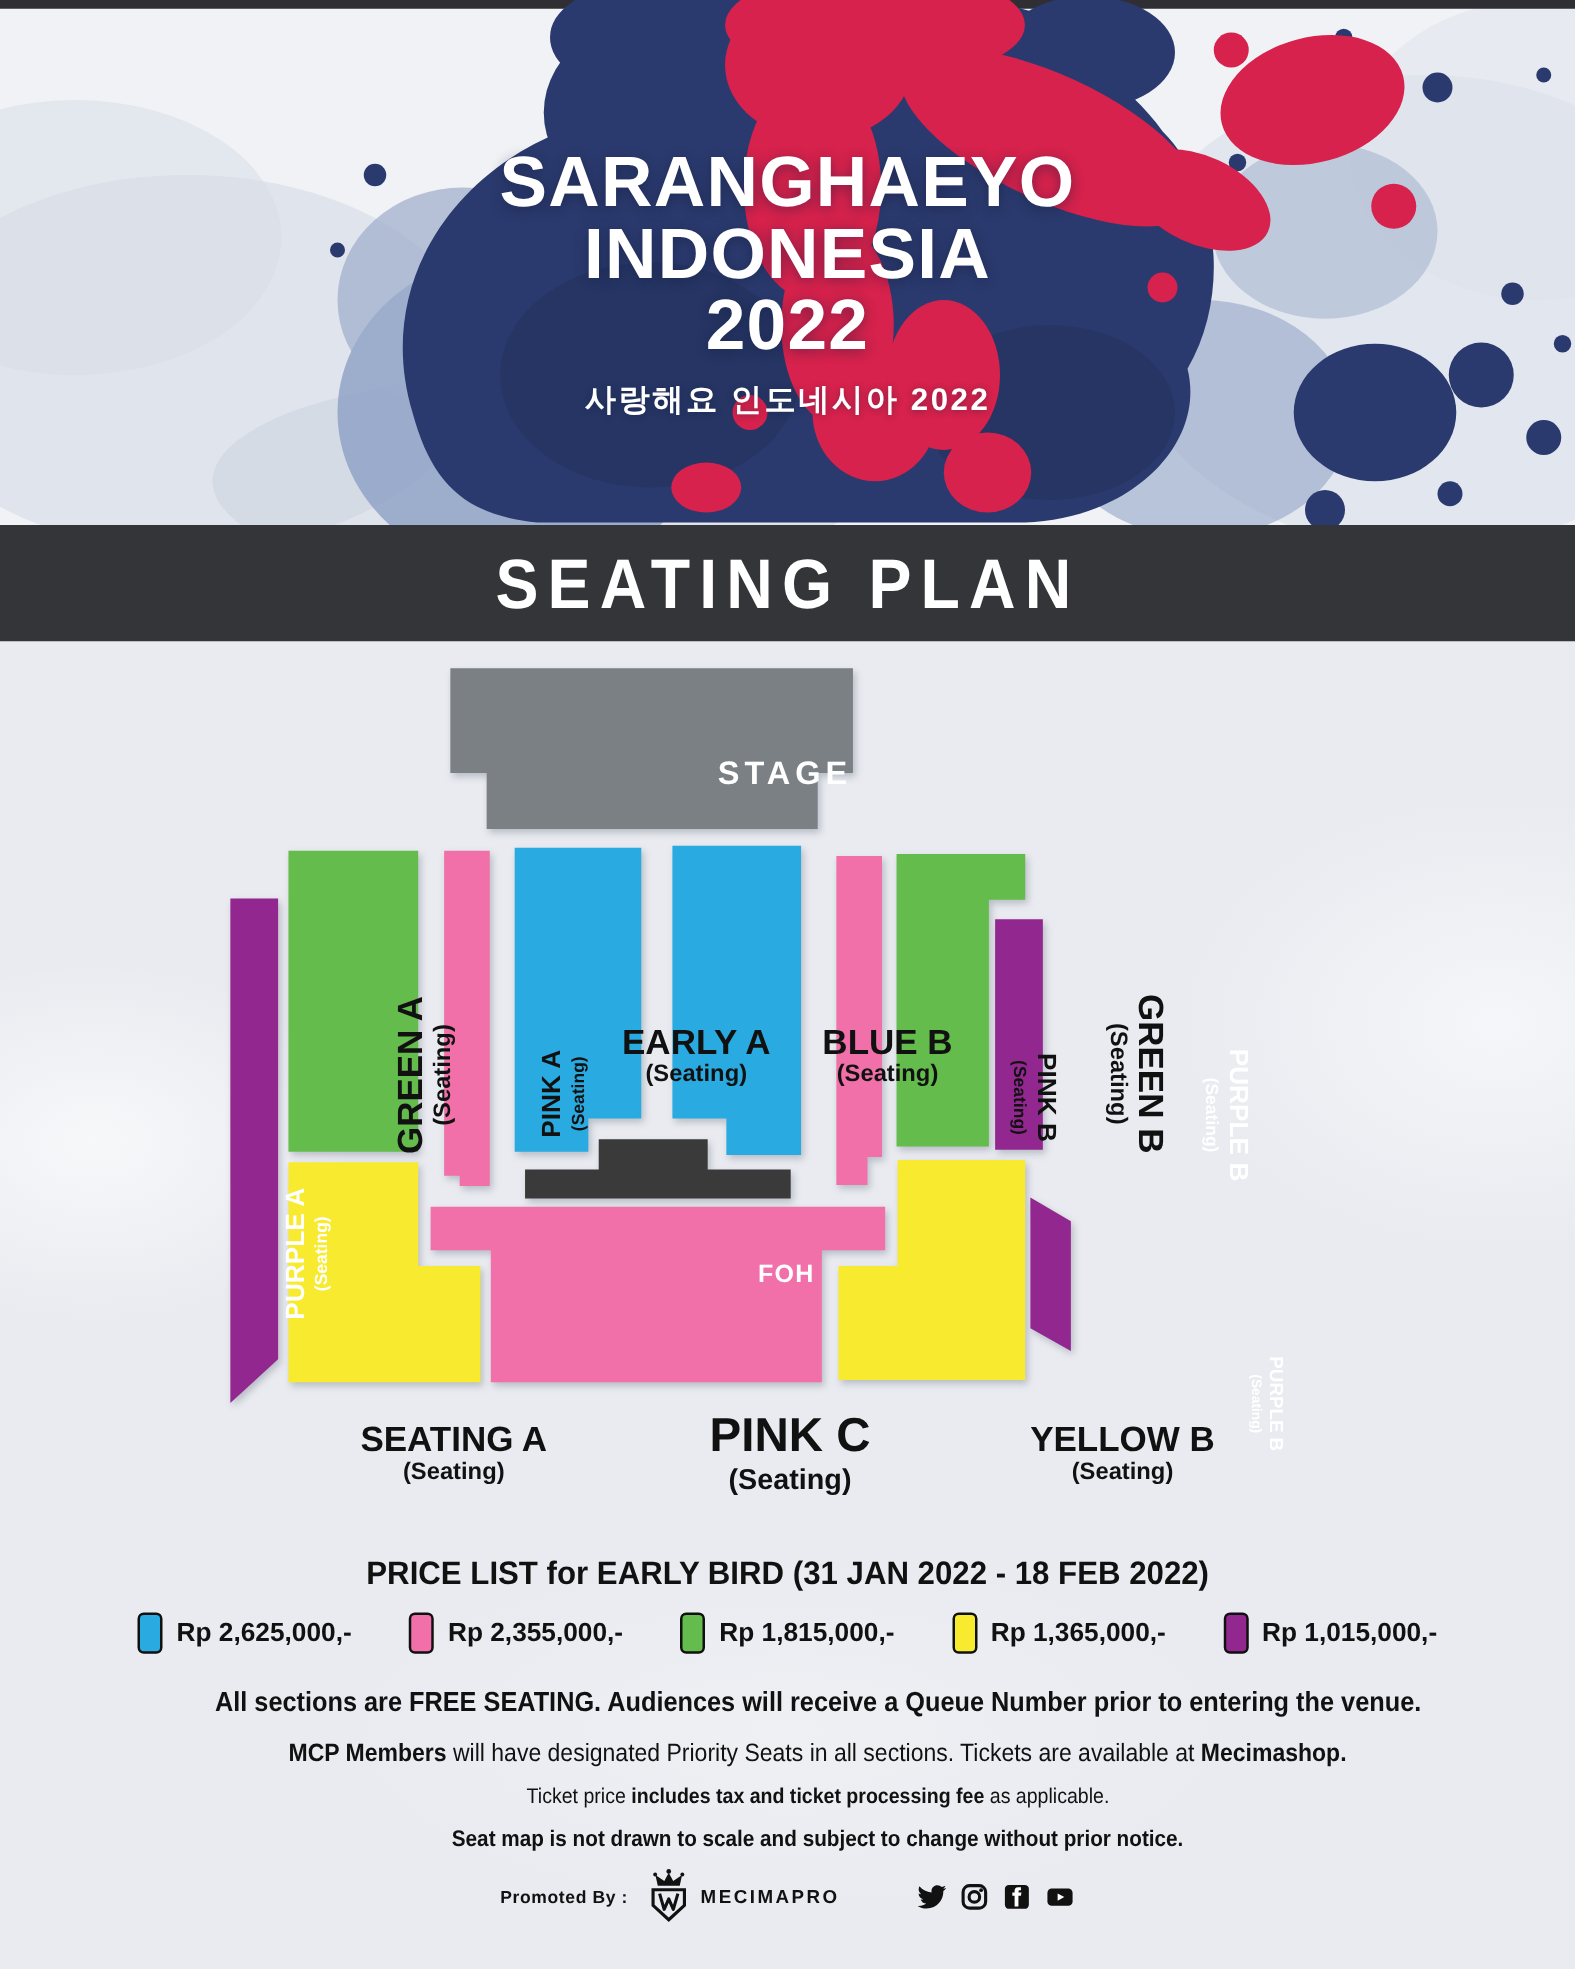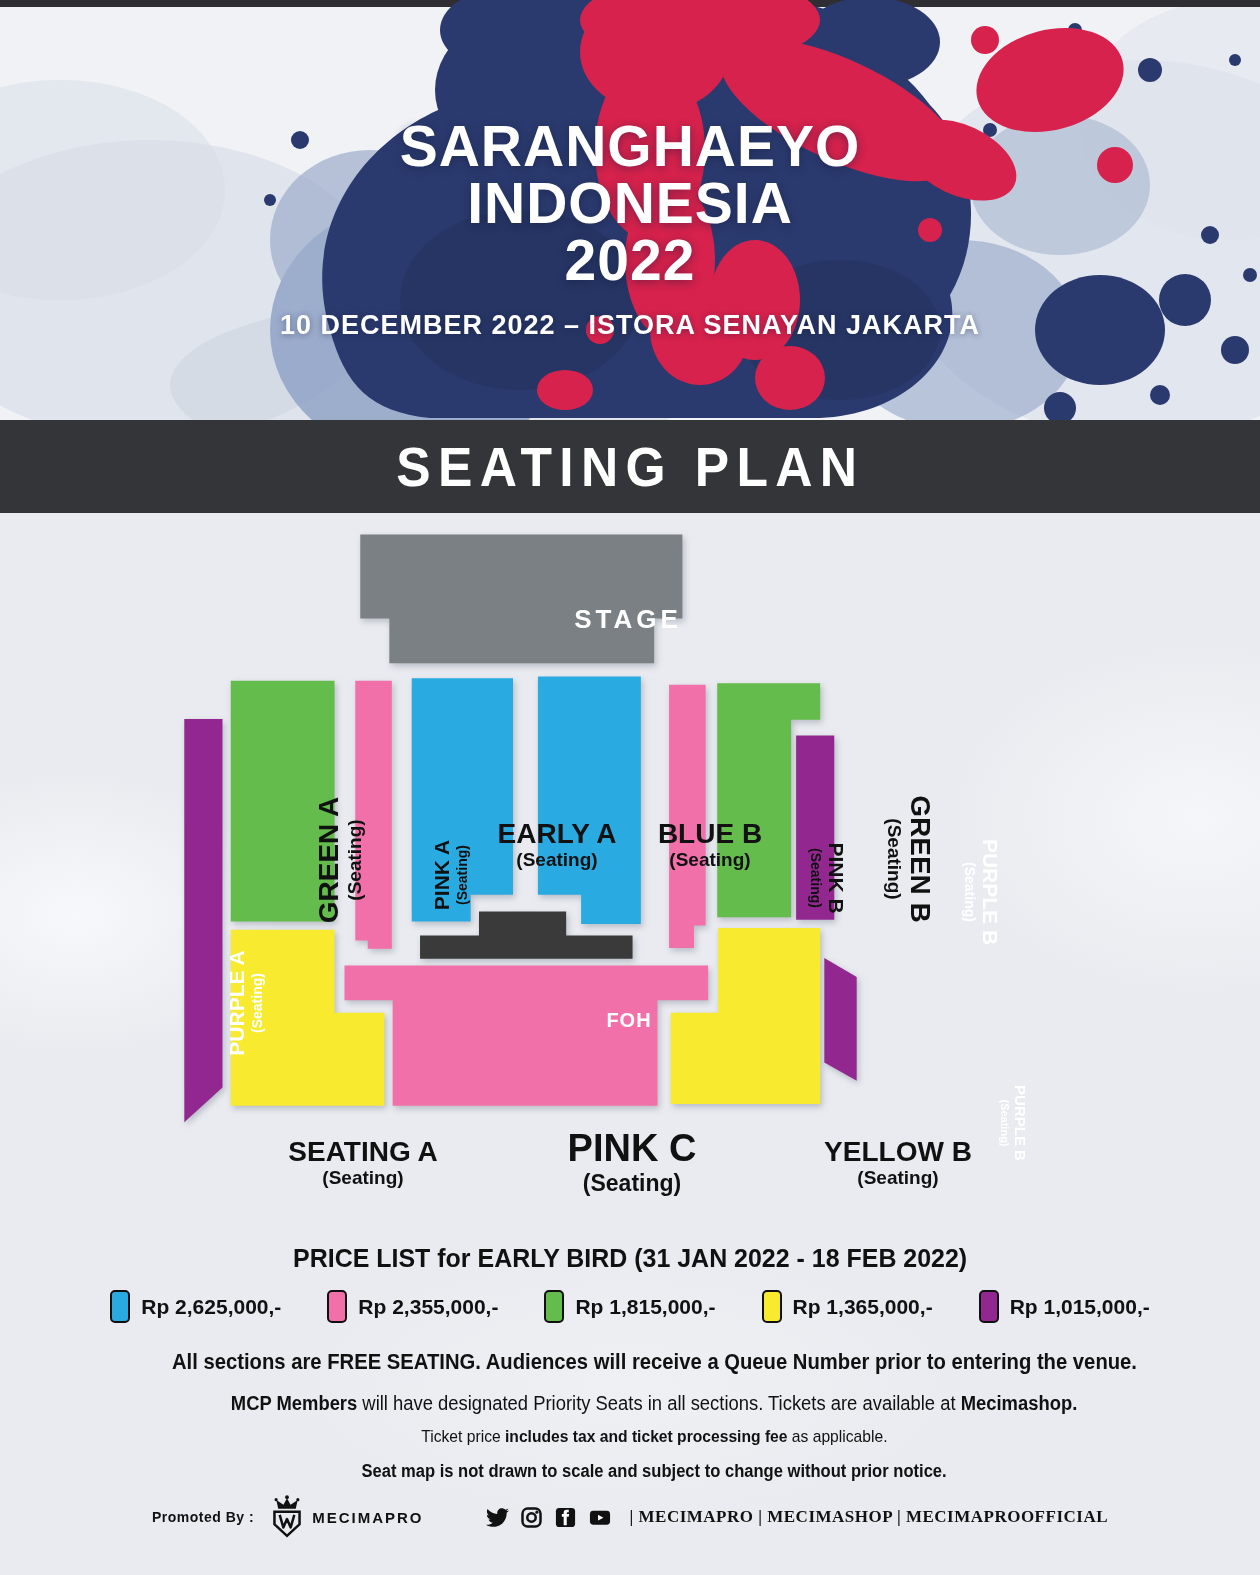--- a/index.html
+++ b/index.html
@@ -128,21 +128,21 @@
           <circle cx="1115" cy="165" r="18"></circle>
         <circle cx="930" cy="230" r="12"></circle>
           <circle cx="600" cy="330" r="14"></circle>
         <ellipse cx="565" cy="390" rx="28" ry="20"></ellipse>
       </g>
     </svg>
     <div class="header-text">
       <div class="title-line">SARANGHAEYO</div>
       <div class="title-line">INDONESIA</div>
       <div class="title-line">2022</div>
-      <div class="event-date">10 DECEMBER 2022 – ISTORA SENAYAN JAKARTA</div>
+      <div class="korean">사랑해요 인도네시아 2022</div>
     </div>
   </div>
 
   <div class="banner">
     <span>SEATING PLAN</span>
   </div>
 
   <div class="map">
     <svg viewBox="0 0 1260 767" aria-hidden="true">
       <polygon points="434,26 822,26 822,127 788,127 788,181 469,181 469,127 434,127" fill="#7b8084"></polygon>
@@ -311,16 +311,15 @@
       </svg>
       <svg width="23" height="23" viewBox="0 0 24 24" aria-hidden="true">
         <rect x="2" y="2" width="20" height="20" rx="3.5" fill="#111"></rect>
         <path fill="#fff" d="M15.8 8.3h-2v-1.2c0-.5.3-.7.8-.7h1.2V3.9h-2.3c-2.1 0-3 1.3-3 3v1.4H8.6v2.8h1.9V20h3.2v-8.9h2.1l.4-2.8z" transform="translate(-0.4,0)"></path>
       </svg>
       <svg width="24" height="23" viewBox="0 0 24 24" aria-hidden="true">
         <rect x="1.5" y="5" width="21" height="14.5" rx="3.6" fill="#111"></rect>
         <path fill="#fff" d="M10 9.2 l5.6 3 -5.6 3 z"></path>
       </svg>
     </span>
-    <span class="handles">| MECIMAPRO | MECIMASHOP | MECIMAPROOFFICIAL</span>
   </div>
 
 </div>
 
 </body></html>

